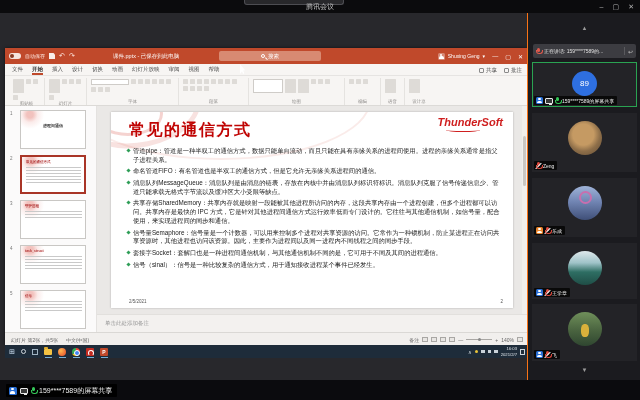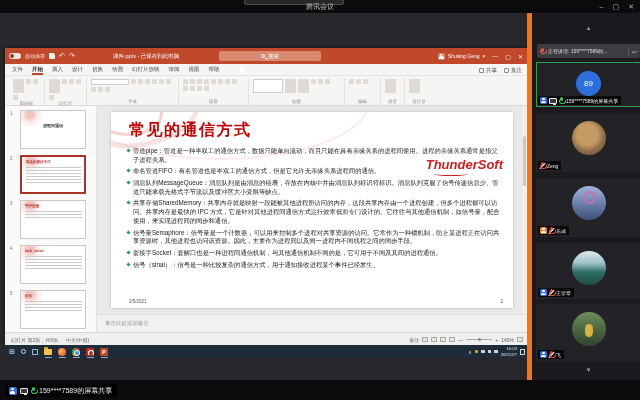--- a/index.html
+++ b/index.html
@@ -65,21 +65,21 @@
   .vscroll { position:absolute; right:0; top:0; width:5px; height:208px; background:#f1efec; }
   .vscroll::after { content:""; position:absolute; left:1px; top:30px; width:3px; height:50px; background:#c9c6c2; border-radius:2px; }
 
   .slide { position:absolute; left:14px; top:6px; width:402px; height:196px; background:#fff; box-shadow:0 0 2px rgba(0,0,0,.25); overflow:hidden; }
   .sw { position:absolute; border-radius:50%; border:5px solid rgba(221,110,100,.20); }
   .sw1 { width:120px; height:70px; left:-30px; top:-35px; transform:rotate(-12deg); }
   .sw2 { width:70px; height:44px; left:-18px; top:-20px; border-width:3px; border-color:rgba(221,110,100,.30); }
   .sw3 { width:300px; height:120px; left:-40px; top:-72px; border-width:2px; border-color:rgba(221,110,100,.14); }
   .stitle { position:absolute; left:18px; top:8px; font-size:16px; font-weight:bold; color:#c00504; letter-spacing:1.5px; white-space:nowrap; }
   .slogo { position:absolute; right:10px; top:4px; text-align:right; }
-  .slogo .t { font-size:13px; font-weight:bold; font-style:italic; color:#cf1f1f; white-space:nowrap;margin-top:41px; }
+  .slogo .t { font-size:11px; font-weight:bold; font-style:italic; color:#cf1f1f; white-space:nowrap; }
   .slogo .arc { width:34px; height:4px; border-bottom:1.5px solid #cf1f1f; border-radius:50%; margin-left:8px; }
   .sbullets { position:absolute; left:16px; top:35px; width:374px; list-style:none; }
   .sbullets li { display:flex; gap:3px; margin-bottom:3px; }
   .dia { flex:none; width:3px; height:3px; background:#2f9e57; transform:rotate(45deg); margin-top:2px; }
   .btxt { font-size:6.3px; line-height:1.38; color:#1a1a1a; }
   .sfoot-date { position:absolute; left:18px; bottom:4px; font-size:4.5px; color:#555; }
   .sfoot-page { position:absolute; right:10px; bottom:4px; font-size:4.5px; color:#555; }
 
   .notes { position:absolute; left:0; top:208px; width:430px; height:18px; background:#f3f1ef; border-top:1px solid #e2e0dd; }
   .notes .txt { font-size:5.5px; color:#999; padding:5px 0 0 8px; }
@@ -113,21 +113,21 @@
   .trs.y { background:#e8c33a; border-radius:50%; }
   .tclock { display:flex; flex-direction:column; align-items:flex-end; font-size:4.2px; color:#dfe5ea; line-height:1.2; }
   .tac { width:5px; height:6px; border:1px solid #cfd6dc; }
 
   
   .cursor { position:absolute; left:240px; top:51px; width:7px; height:10px; background:#fff;
             clip-path:polygon(0% 0%, 0% 100%, 28% 74%, 45% 100%, 62% 92%, 46% 66%, 74% 62%);
             filter:drop-shadow(0.6px 0.6px 0.6px rgba(0,0,0,.9)); z-index:50; }
 
   
-  .sidebar { position:absolute; left:527px; top:13px; width:113px; height:367px; background:#1b1b1f; border-left:5px solid #f97316; }
+  .sidebar { position:absolute; left:527px; top:13px; width:113px; height:367px; background:#1b1b1f; border-left:1px solid #f97316; }
   .collapse { position:absolute; left:0; top:12px; width:113px; text-align:center; font-size:6px; color:#9a9a9a; }
   .sbanner { position:absolute; left:5px; top:31px; width:103px; height:14px; background:#3c3c41; border-radius:2px; display:flex; align-items:center; gap:3px; padding:0 3px; }
   .sbanner .txt { flex:1; font-size:5px; color:#e0e0e0; white-space:nowrap; overflow:hidden; }
   .sdiv { width:1px; height:8px; background:#5a5a5e; }
   .sback { font-size:6px; color:#b8b8b8; }
 
   .tile { position:absolute; left:4px; width:105px; background:#232327; overflow:hidden; }
   .tile.speaking { border:1px solid #2aa352; }
   .bavatar { width:25px; height:25px; border-radius:50%; background:#2e6fe0; color:#fff; font-size:8px; display:flex; align-items:center; justify-content:center; margin:8px auto 0; }
   .avatar { width:34px; height:34px; border-radius:50%; margin:8px auto 0; position:relative; }

